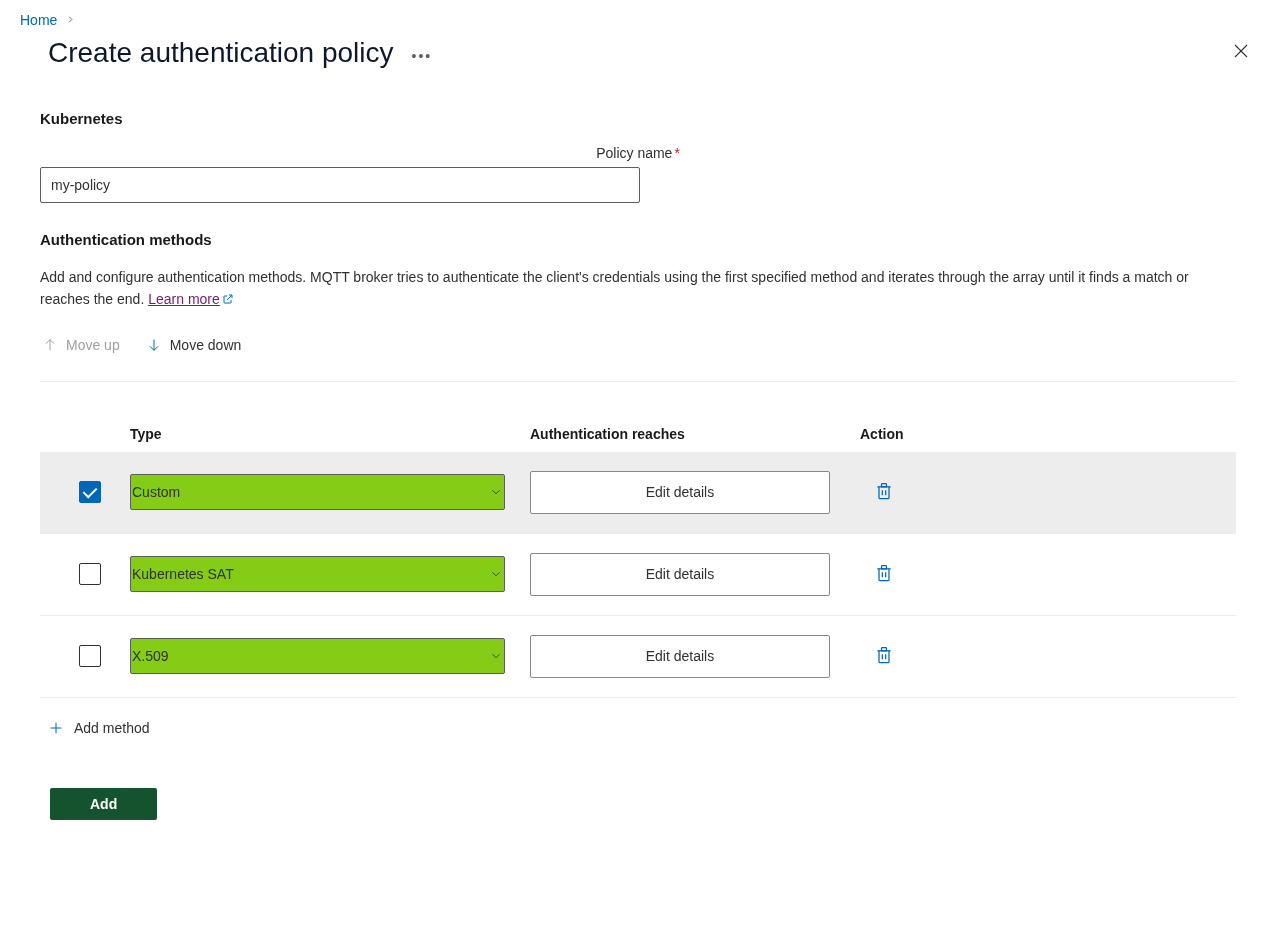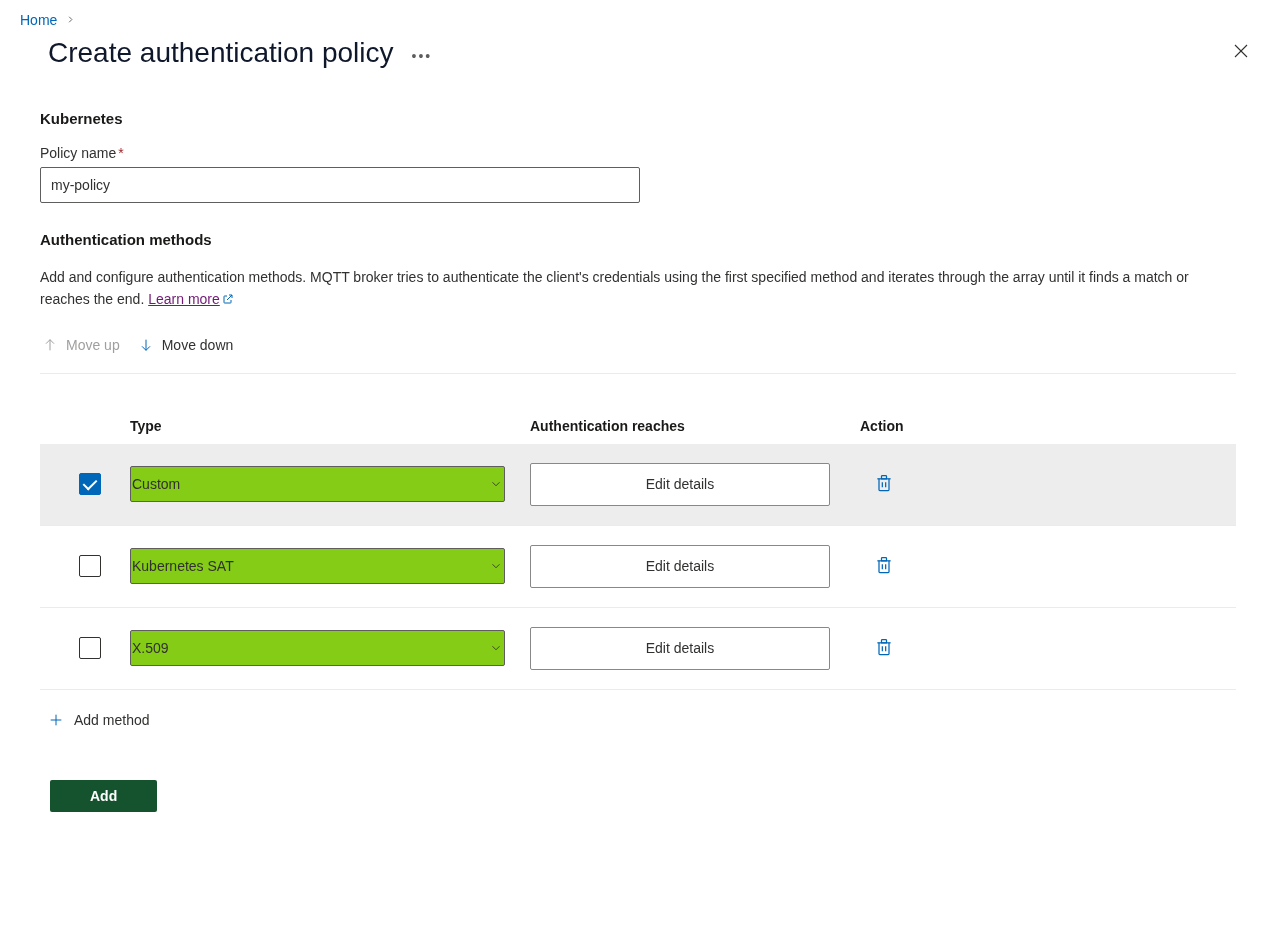--- a/index.html
+++ b/index.html
@@ -59,20 +59,21 @@
     .section-heading {
       font-size: 15px;
       font-weight: 600;
       color: #1b1a19;
       margin-bottom: 18px;
     }
     .field-label {
       font-size: 14px;
       color: #323130;
       margin-bottom: 6px;
+      text-align: center;
     }
     .req-star { color: #a4262c; margin-left: 2px; }
     .text-input {
       width: 600px;
       height: 36px;
       border: 1px solid #605e5c;
       border-radius: 2px;
       padding: 0 10px;
       font-size: 14px;
       font-family: inherit;
@@ -87,23 +88,23 @@
       max-width: 1190px;
     }
     .learn-more {
       color: #701a75;
       text-decoration: underline;
     }
     .learn-more svg { vertical-align: -1px; margin-left: 2px; }
     .toolbar {
       display: flex;
       align-items: flex-start;
-      gap: 14px;
+      gap: 22px;
       margin-top: 22px;
-      padding-bottom: 16px;
+      padding-bottom: 24px;
       border-bottom: 1px solid #edebe9;
     }
     .tool-btn {
       display: flex;
       align-items: center;
       gap: 8px;
       font-size: 14px;
       background: none;
       border: none;
       cursor: pointer;

